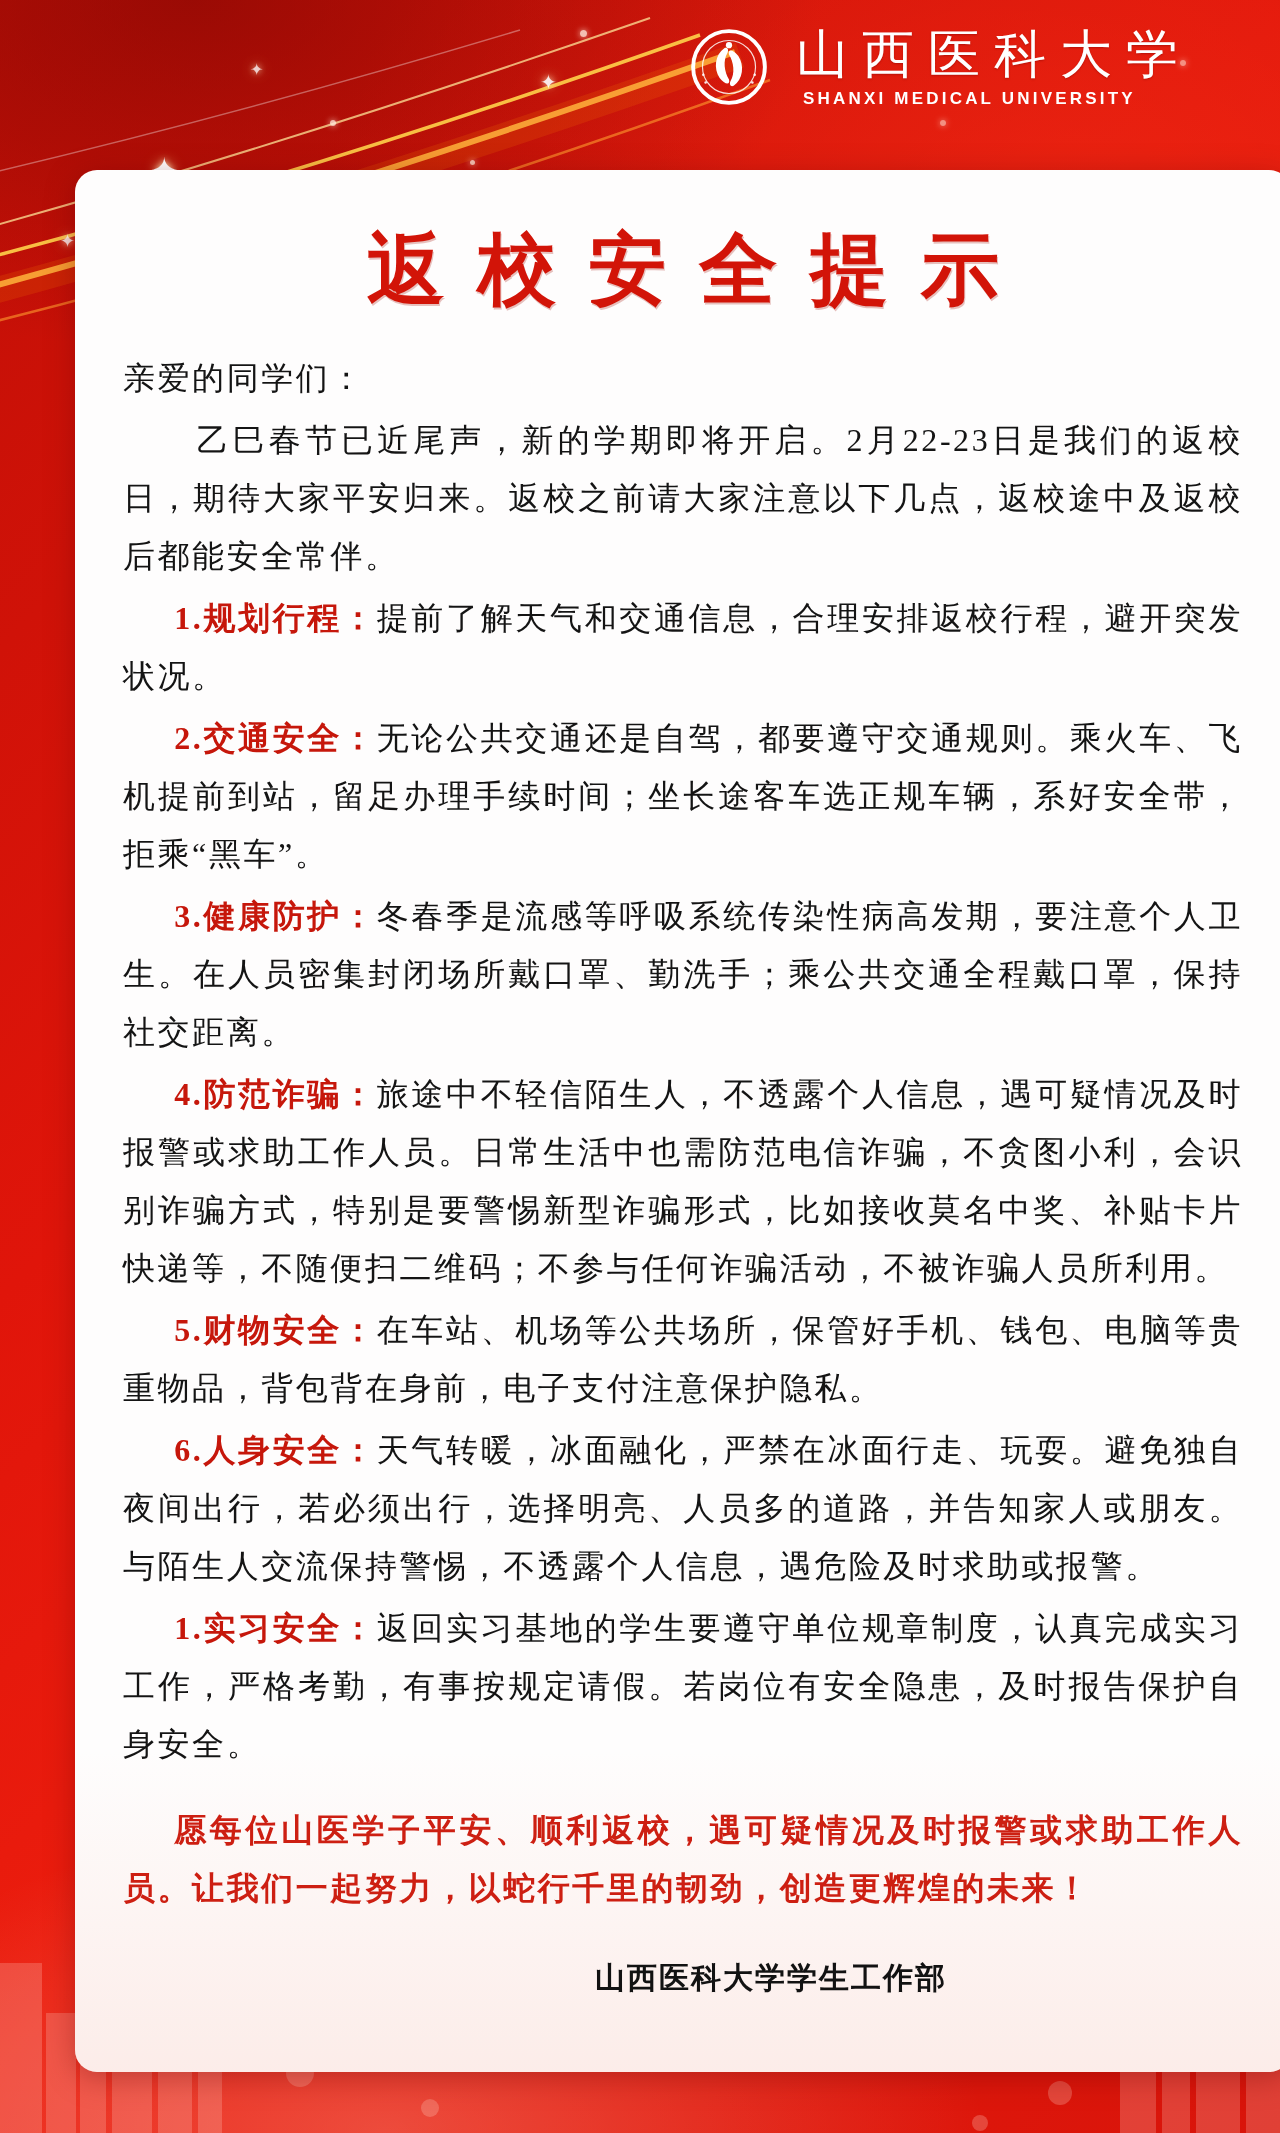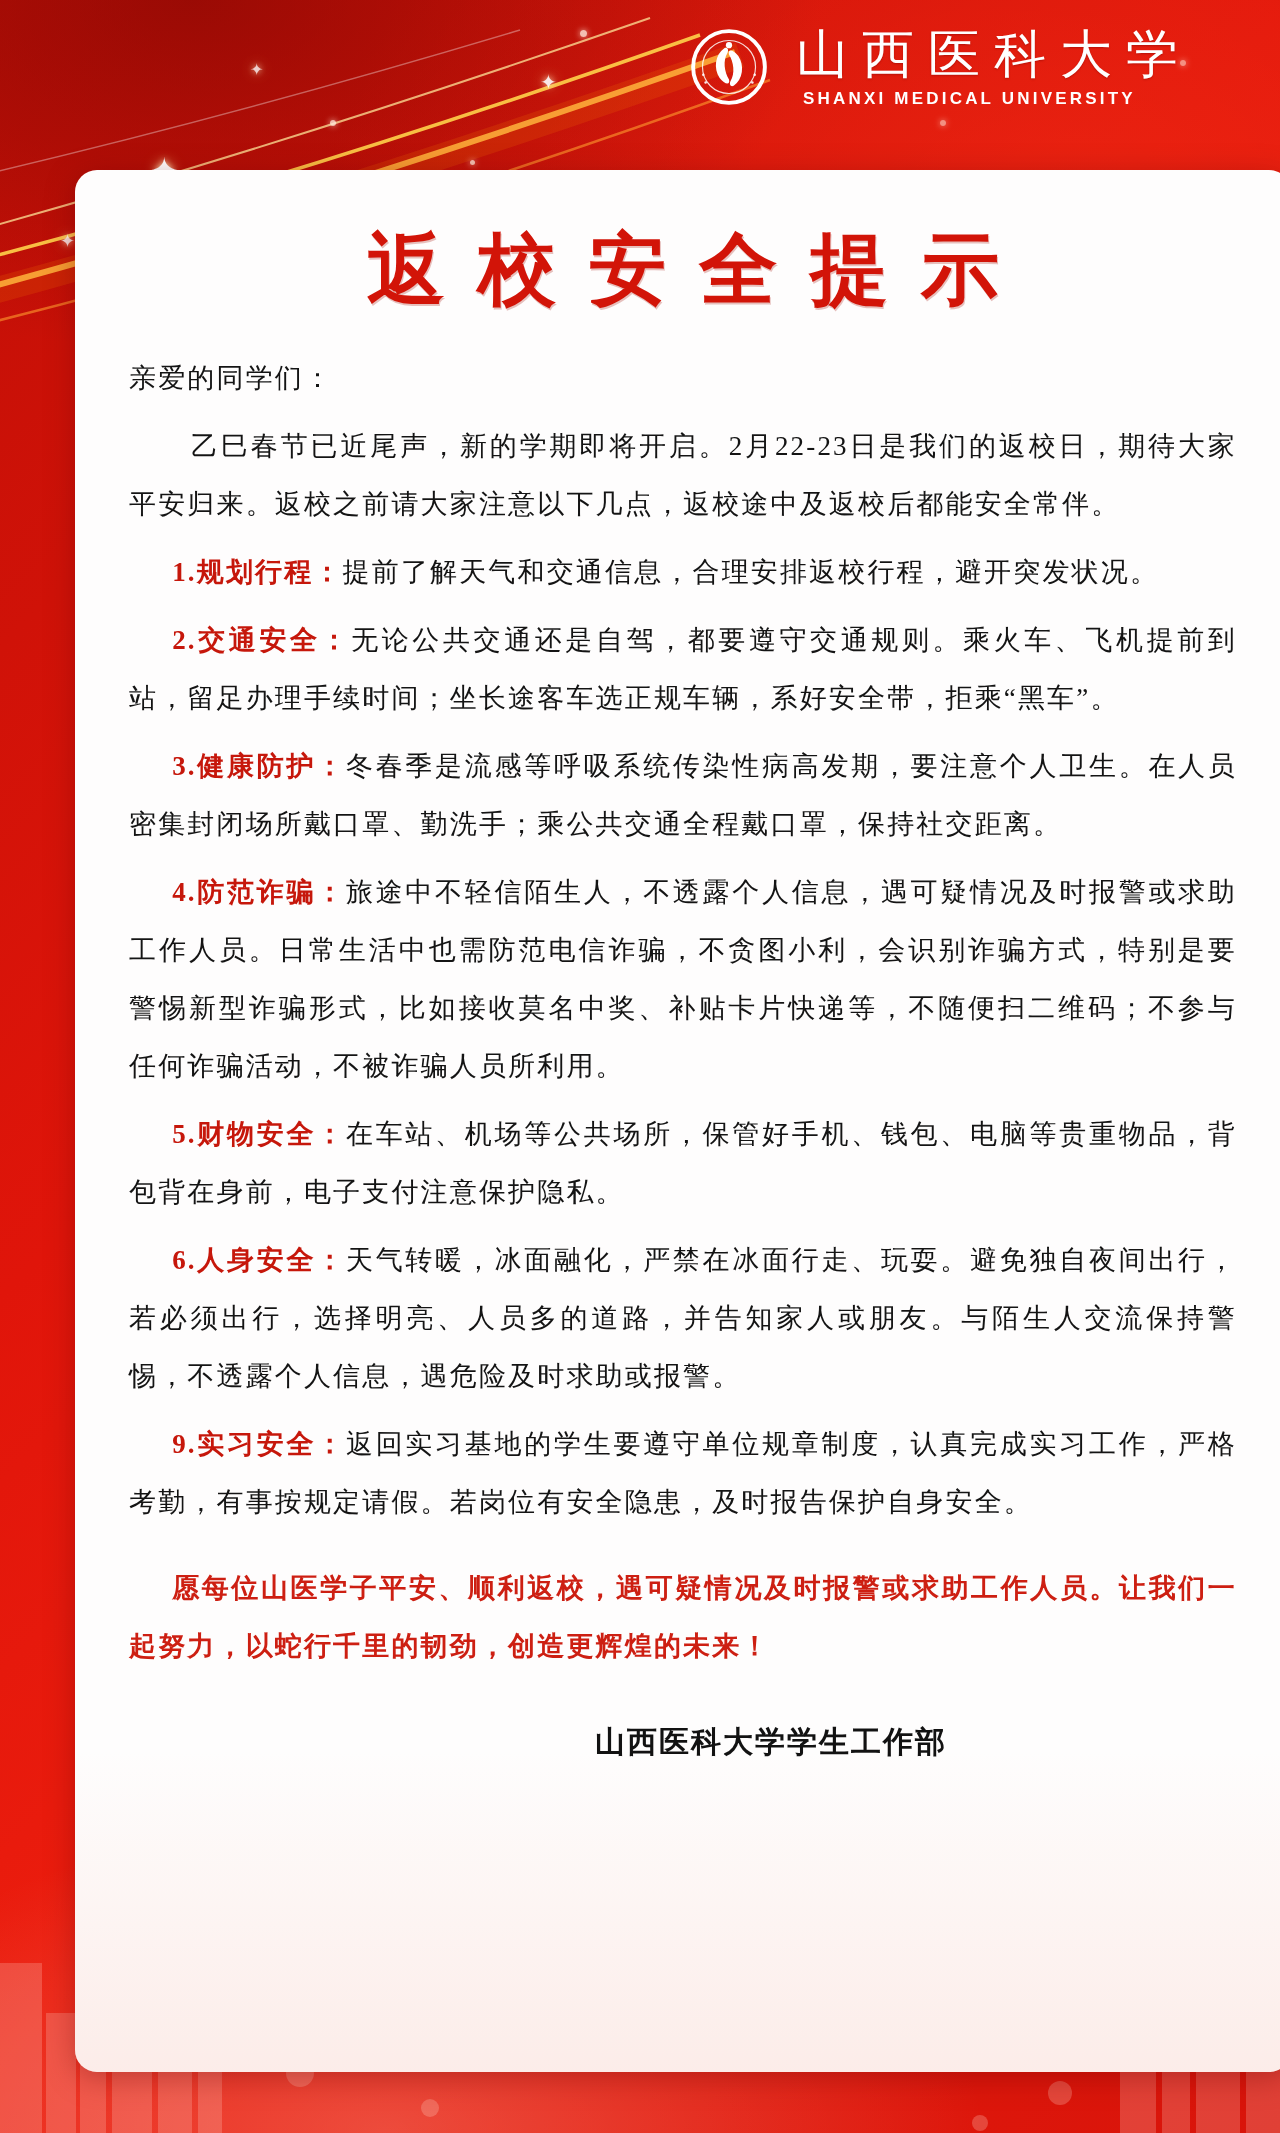--- a/index.html
+++ b/index.html
@@ -48,21 +48,21 @@
     pointer-events:none;
   }
   .title{
     margin:48px 0 26px 0;text-align:center;
     font-size:78px;font-weight:900;color:#d21408;letter-spacing:.42em;text-indent:.42em;
     font-family:"Liberation Serif","DejaVu Serif",serif;
     text-shadow:1px 2px 0 rgba(160,10,0,.25);
   }
   .body-text{position:relative;z-index:2;}
   p{
-    margin:10px;font-size:27px;line-height:58px;color:#141414;
+    margin:4px;font-size:32px;line-height:58px;color:#141414;
     text-align:justify;word-break:break-all;letter-spacing:.08em;
   }
   .salutation{text-indent:0;margin-top:18px;}
   .intro{text-indent:2.3em;}
   .item{text-indent:1.6em;}
   .item .label{color:#c6170b;font-weight:700;}
   .closing{color:#cd1f12;text-indent:1.6em;margin-top:28px;font-weight:600;}
   .signature{
     margin-top:34px;margin-right:300px;text-align:center;float:right;
     font-size:30px;font-weight:700;color:#121212;line-height:46px;
@@ -144,21 +144,21 @@
   <div class="body-text">
     <p class="salutation">亲爱的同学们：</p>
     <p class="intro">乙巳春节已近尾声，新的学期即将开启。2月22-23日是我们的返校日，期待大家平安归来。返校之前请大家注意以下几点，返校途中及返校后都能安全常伴。</p>
 
     <p class="item"><span class="label">1.规划行程：</span><span>提前了解天气和交通信息，合理安排返校行程，避开突发状况。</span></p>
     <p class="item"><span class="label">2.交通安全：</span><span>无论公共交通还是自驾，都要遵守交通规则。乘火车、飞机提前到站，留足办理手续时间；坐长途客车选正规车辆，系好安全带，拒乘“黑车”。</span></p>
     <p class="item"><span class="label">3.健康防护：</span><span>冬春季是流感等呼吸系统传染性病高发期，要注意个人卫生。在人员密集封闭场所戴口罩、勤洗手；乘公共交通全程戴口罩，保持社交距离。</span></p>
     <p class="item"><span class="label">4.防范诈骗：</span><span>旅途中不轻信陌生人，不透露个人信息，遇可疑情况及时报警或求助工作人员。日常生活中也需防范电信诈骗，不贪图小利，会识别诈骗方式，特别是要警惕新型诈骗形式，比如接收莫名中奖、补贴卡片快递等，不随便扫二维码；不参与任何诈骗活动，不被诈骗人员所利用。</span></p>
     <p class="item"><span class="label">5.财物安全：</span><span>在车站、机场等公共场所，保管好手机、钱包、电脑等贵重物品，背包背在身前，电子支付注意保护隐私。</span></p>
     <p class="item"><span class="label">6.人身安全：</span><span>天气转暖，冰面融化，严禁在冰面行走、玩耍。避免独自夜间出行，若必须出行，选择明亮、人员多的道路，并告知家人或朋友。与陌生人交流保持警惕，不透露个人信息，遇危险及时求助或报警。</span></p>
-    <p class="item"><span class="label">9.实习安全：</span><span>返回实习基地的学生要遵守单位规章制度，认真完成实习工作，严格考勤，有事按规定请假。若岗位有安全隐患，及时报告保护自身安全。</span></p>
+    <p class="item"><span class="label">1.实习安全：</span><span>返回实习基地的学生要遵守单位规章制度，认真完成实习工作，严格考勤，有事按规定请假。若岗位有安全隐患，及时报告保护自身安全。</span></p>
 
     <p class="closing">愿每位山医学子平安、顺利返校，遇可疑情况及时报警或求助工作人员。让我们一起努力，以蛇行千里的韧劲，创造更辉煌的未来！</p>
 
     <div class="signature">
       <div>山西医科大学学生工作部</div>
 
     </div>
   </div>
 </main>
 

